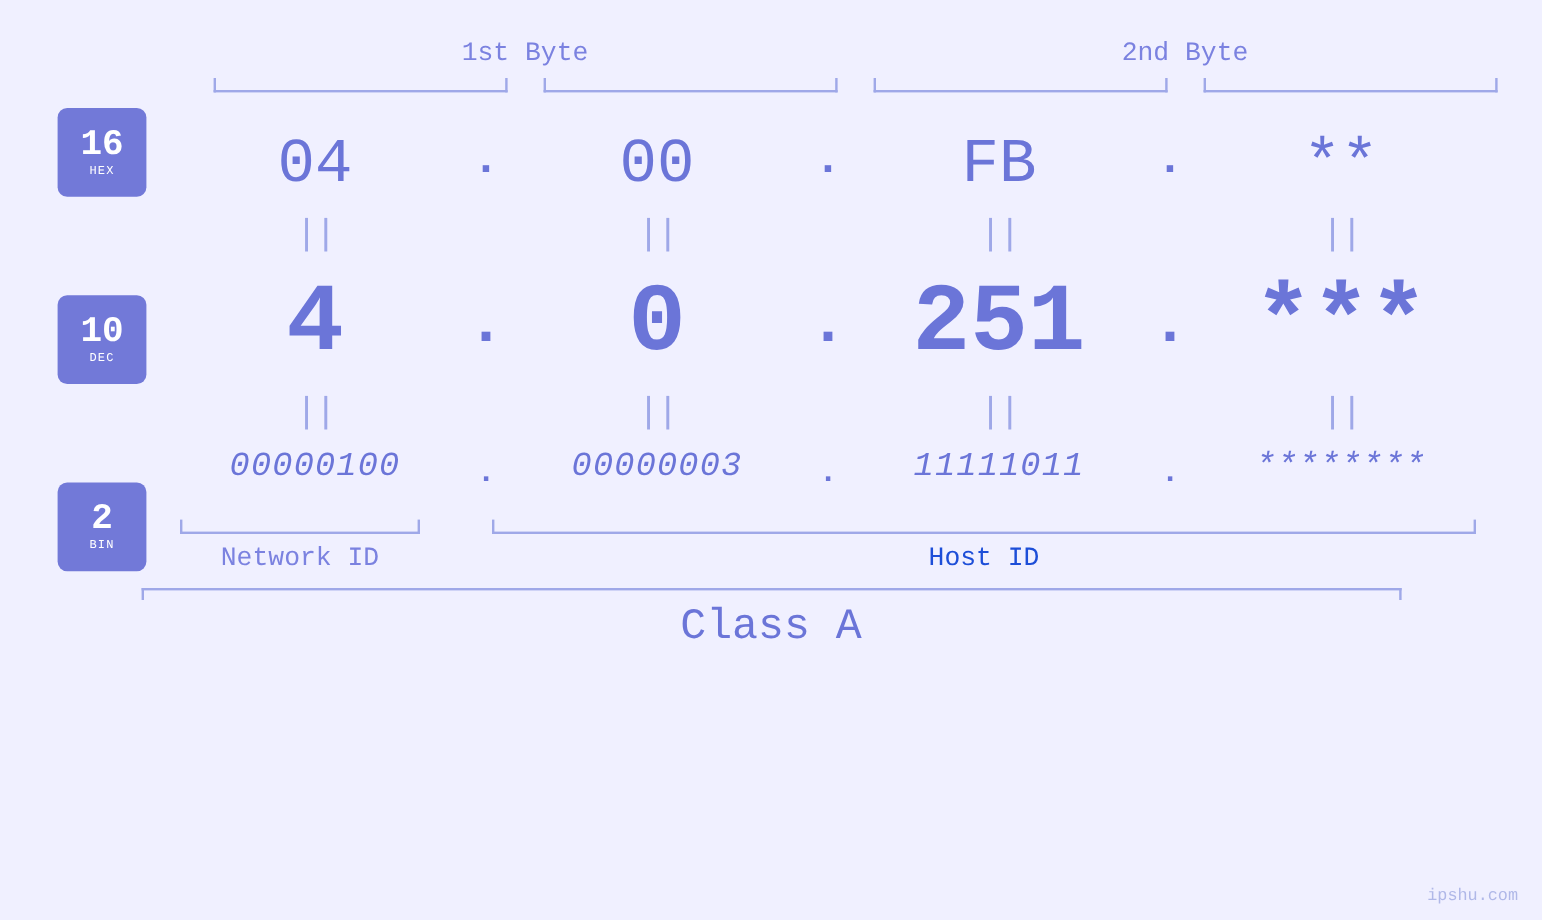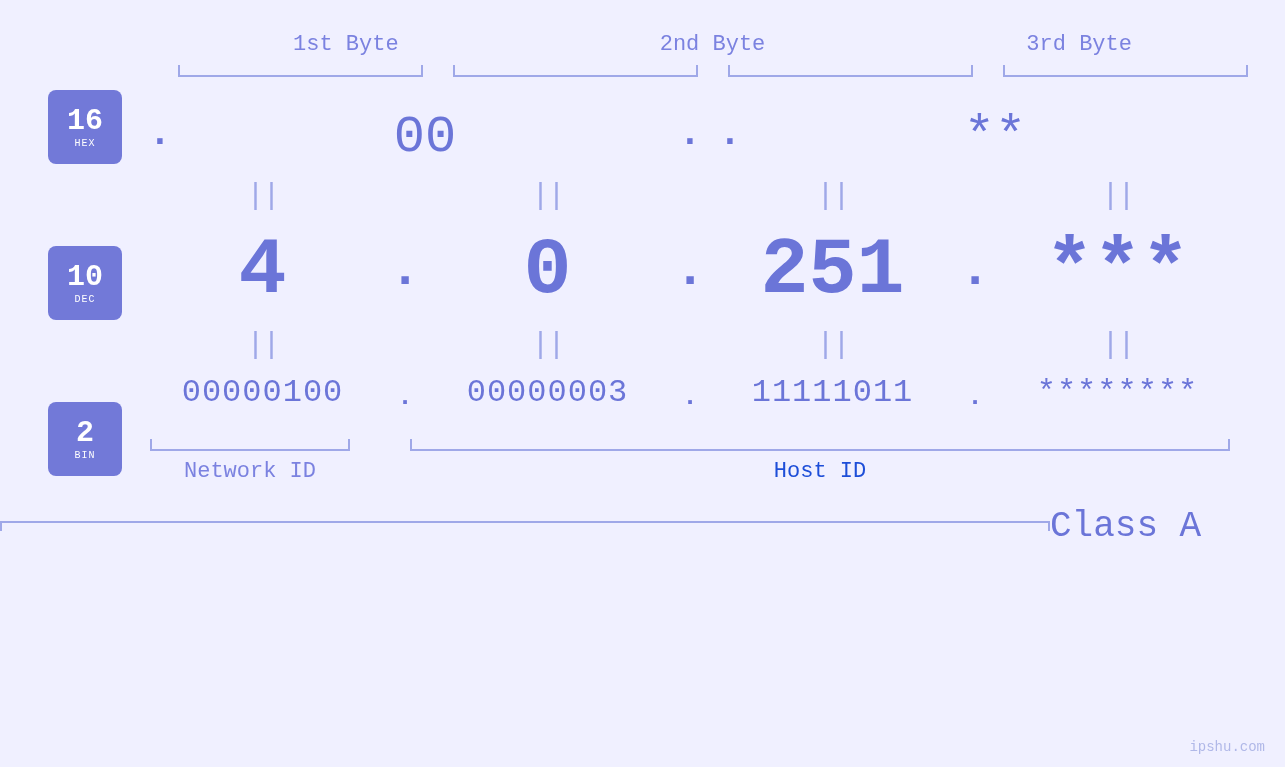--- a/index.html
+++ b/index.html
@@ -153,23 +153,24 @@
       padding: 10px 0;
       font-weight: bold;
     }
 
     .dec-row .dot-cell {
       font-size: 48px;
       font-weight: bold;
     }
 
     .bin-row .value-cell {
-      font-size: 32px;
+      font-size: 28px;
       padding: 10px 0 18px 0;
       letter-spacing: 1px;
+      font-style: italic;
     }
 
     
     .equals-row {
       display: flex;
       width: 1100px;
       align-items: center;
     }
 
     .equals-cell {
@@ -183,21 +184,21 @@
     }
 
     .equals-dot-cell {
       width: 40px;
     }
 
     
     .class-section {
       width: 1285px;
       display: flex;
-      flex-direction: row;
+      flex-direction: column;
       align-items: center;
       margin-top: 12px;
     }
 
     .class-bracket-line {
       width: 1050px;
       height: 2px;
       background-color: #9fa8e8;
       position: relative;
     }
@@ -262,21 +263,20 @@
     }
   </style>
 </head>
 <body>
 
 <div class="main-container">
 
   <div class="byte-headers">
     <div class="byte-label">1st Byte</div>
     <div class="byte-label">2nd Byte</div>
-    <div class="byte-label">3rd Byte</div>
   </div>
 
   <div class="bracket-row">
     <div class="bracket">
       <div class="bracket-left"></div>
       <div class="bracket-line"></div>
       <div class="bracket-right"></div>
     </div>
     <div class="bracket">
       <div class="bracket-left"></div>
@@ -316,23 +316,25 @@
         <div class="base-badge">
           <span class="base-number">2</span>
           <span class="base-name">BIN</span>
         </div>
       </div>
     </div>
 
     <div class="values-grid">
 
       <div class="value-row hex-row">
+        <div class="value-cell">04</div>
         <div class="dot-cell" style="font-size:38px;">.</div>
         <div class="value-cell">00</div>
         <div class="dot-cell" style="font-size:38px;">.</div>
+        <div class="value-cell">FB</div>
         <div class="dot-cell" style="font-size:38px;">.</div>
         <div class="value-cell">**</div>
       </div>
 
       <div class="equals-row">
         <div class="equals-cell">||</div>
         <div class="equals-dot-cell"></div>
         <div class="equals-cell">||</div>
         <div class="equals-dot-cell"></div>
         <div class="equals-cell">||</div>

